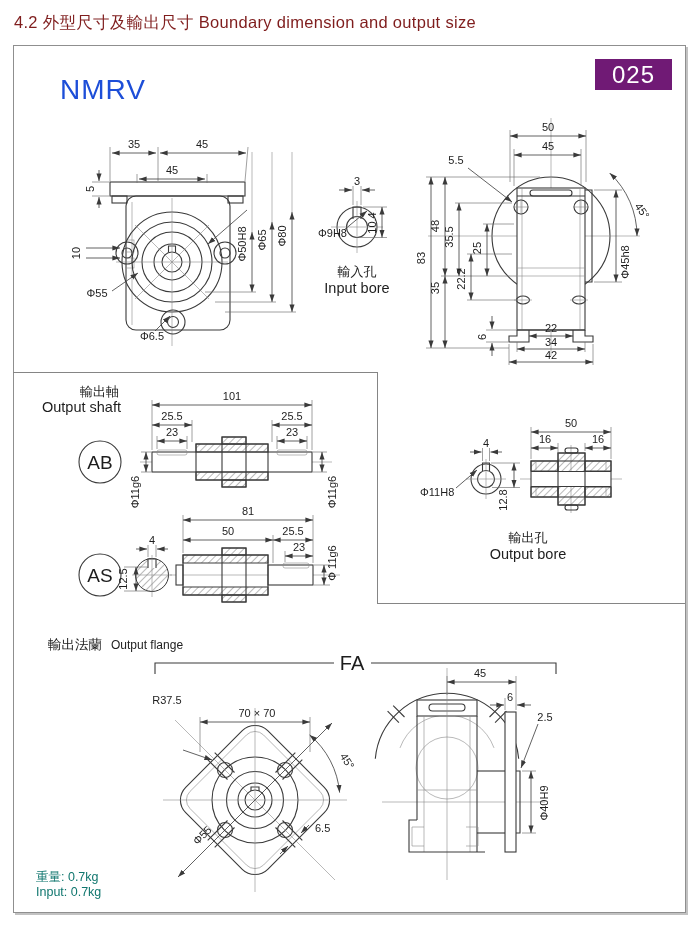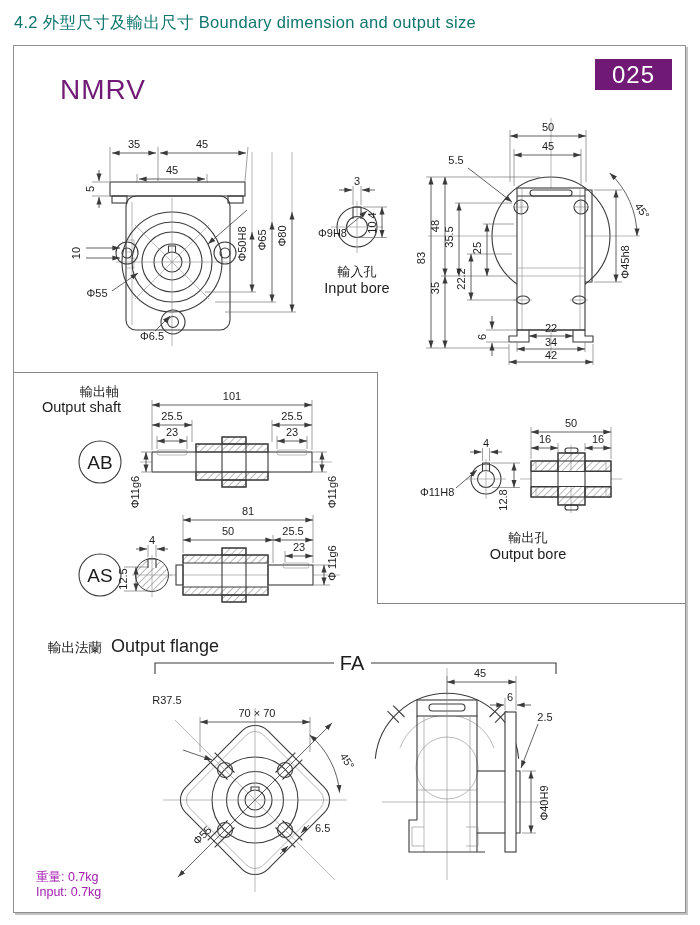--- a/index.html
+++ b/index.html
@@ -1,28 +1,28 @@
 <!DOCTYPE html>
 <html><head>
 <meta charset="utf-8">
 <style>
   html,body{margin:0;padding:0;background:#fff;}
   #page{position:relative;width:700px;height:925px;background:#fff;
         font-family:"Liberation Sans","DejaVu Sans",sans-serif;color:#1d1d1d;overflow:hidden;}
   .abs{position:absolute;}
-  #title{left:14px;top:12px;font-size:16.5px;letter-spacing:.3px;color:#0f766e;text-align:center;}
+  #title{left:14px;top:12px;font-size:16.5px;letter-spacing:.3px;color:#7f1d1d;text-align:center;}
   #sheet{left:13px;top:45px;width:671px;height:866px;border:1px solid #8f8f8f;
          box-shadow:2px 2px 0 #c2c2c2;background:#fff;}
-  #model{left:60px;top:74px;font-size:28px;letter-spacing:1px;color:#701a75;}
+  #model{left:60px;top:74px;font-size:28px;letter-spacing:1px;color:#1d4ed8;}
   #badge{left:595px;top:59px;width:77px;height:31px;background:#701a75;color:#fff;
          font-size:24px;display:flex;align-items:center;justify-content:center;letter-spacing:1px;}
   .divider{background:#858585;}
   #flangeLabel{left:48px;top:636px;font-size:13.5px;color:#222;}
-  #flangeLabel .en{font-size:18px;margin-left:9px;}
-  #weight{left:36px;top:870px;font-size:12.5px;line-height:15px;color:#a21caf;}
+  #flangeLabel .en{font-size:12px;margin-left:9px;}
+  #weight{left:36px;top:870px;font-size:12.5px;line-height:15px;color:#0f766e;}
   svg{position:absolute;overflow:visible;}
   .ln{stroke:#3a3a3a;stroke-width:1.1;fill:none;}
   .lw{stroke:#3a3a3a;stroke-width:1.1;fill:#fff;}
   .hx{stroke:#3a3a3a;stroke-width:1;fill:url(#ht);}
   .th{stroke:#8a8a8a;stroke-width:.6;fill:none;}
   .ext{stroke:#6d6d6d;stroke-width:.65;fill:none;}
   .dim{stroke:#3a3a3a;stroke-width:.8;fill:none;marker-start:url(#ar);marker-end:url(#ar);}
   .dime{stroke:#3a3a3a;stroke-width:.8;fill:none;marker-end:url(#ar);}
   text{fill:#1d1d1d;}
   .t{font-size:11px;}

